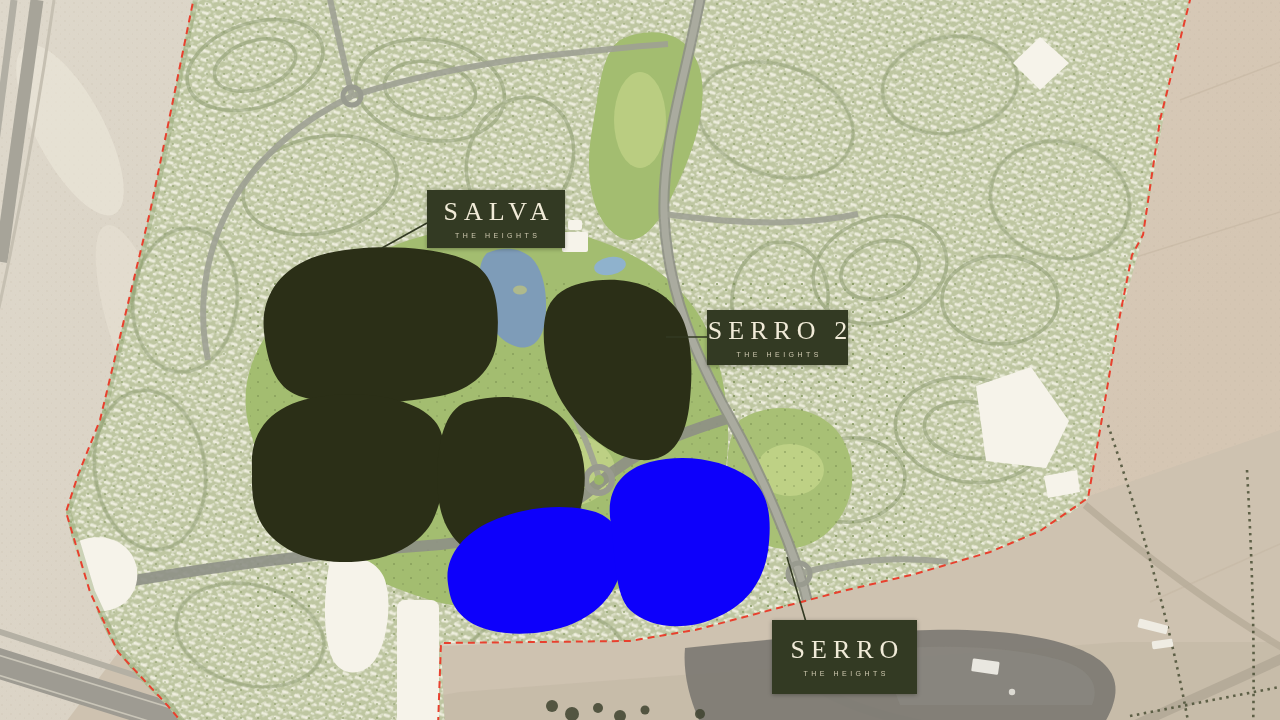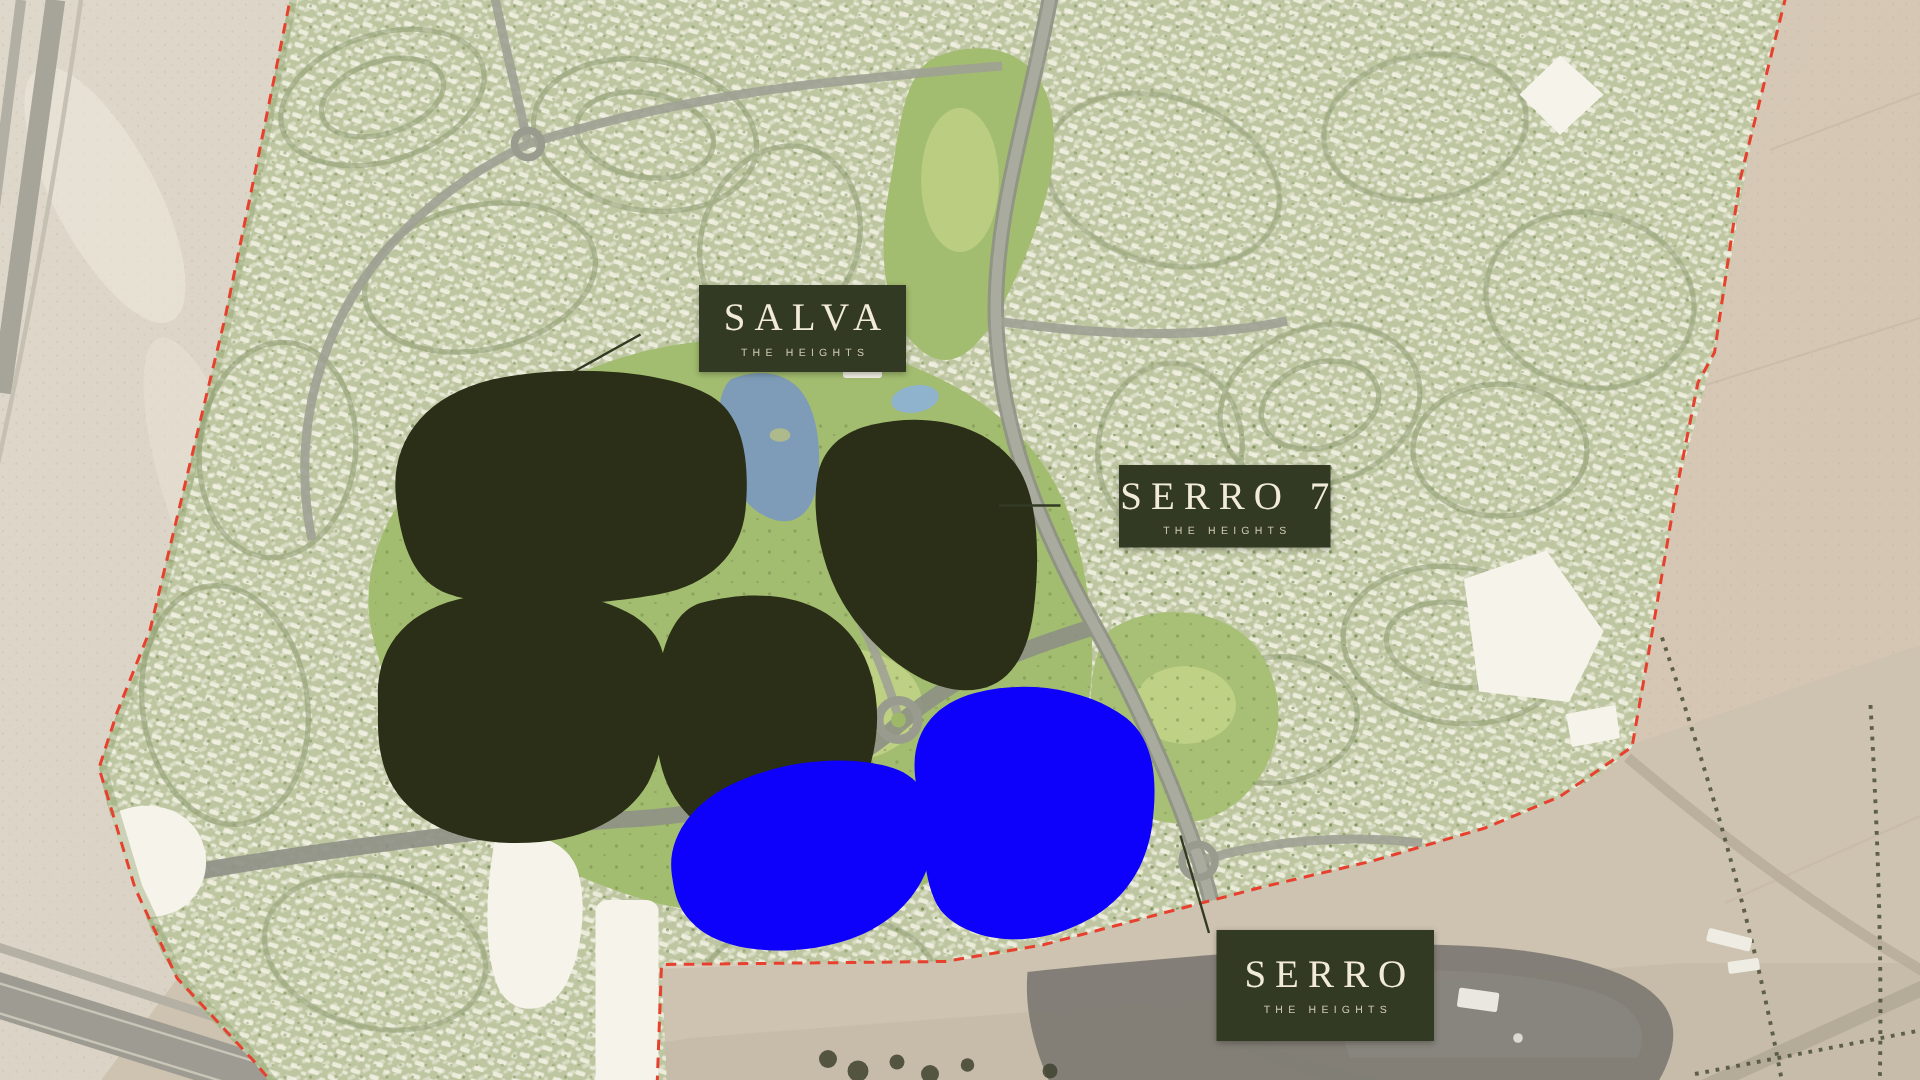--- a/index.html
+++ b/index.html
@@ -10,21 +10,20 @@
 
   .plan-label{
     position:absolute;
     background:var(--label-bg,#333a23);
     color:var(--label-text,#f1ebd8);
     display:flex;flex-direction:column;align-items:center;justify-content:center;
     gap:7px;
     box-shadow:0 1px 4px rgba(20,24,10,.35);
     cursor:pointer;
     z-index:5;
-    margin-left:39px;
   }
   .plan-label-title{
     font-family:"Liberation Serif",serif;
     font-weight:400;
     font-size:26px;
     line-height:1;
     letter-spacing:6px;
     padding-left:6px; 
     white-space:nowrap;
   }
@@ -257,21 +256,21 @@
     <path d="M806,622 L787,557"></path>
   </g>
 </svg>
 
   <div class="plan-label" style="left:427px;top:190px;width:138px;height:58px">
     <div class="plan-label-title">SALVA</div>
     <div class="plan-label-sub">THE HEIGHTS</div>
   </div>
 
   <div class="plan-label" style="left:707px;top:310px;width:141px;height:55px">
-    <div class="plan-label-title">SERRO 7</div>
+    <div class="plan-label-title">SERRO 2</div>
     <div class="plan-label-sub">THE HEIGHTS</div>
   </div>
 
   <div class="plan-label" style="left:772px;top:620px;width:145px;height:74px">
     <div class="plan-label-title">SERRO</div>
     <div class="plan-label-sub">THE HEIGHTS</div>
   </div>
 </div>
 
 </body></html>

